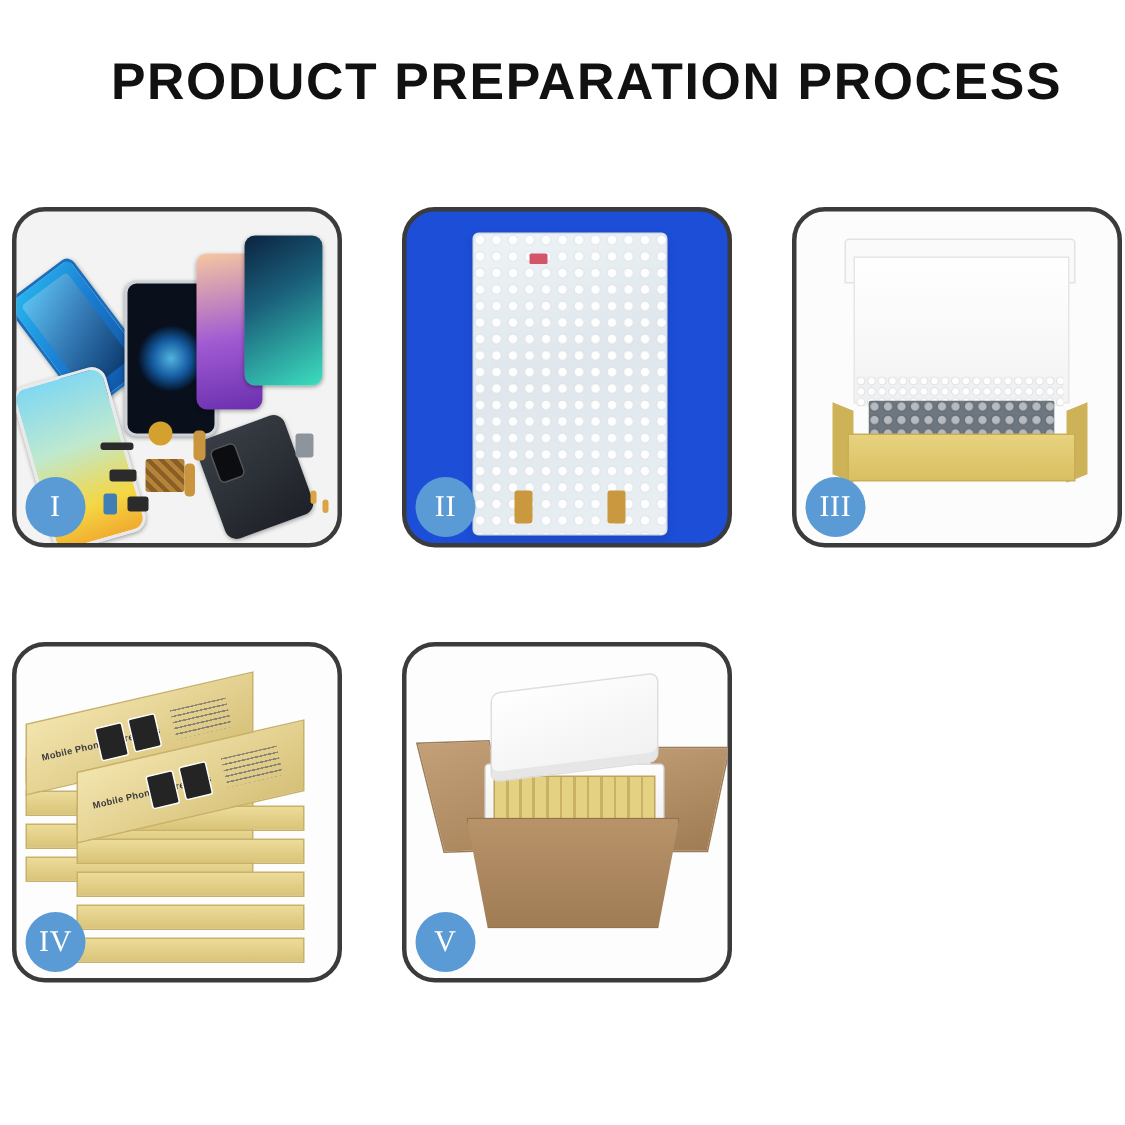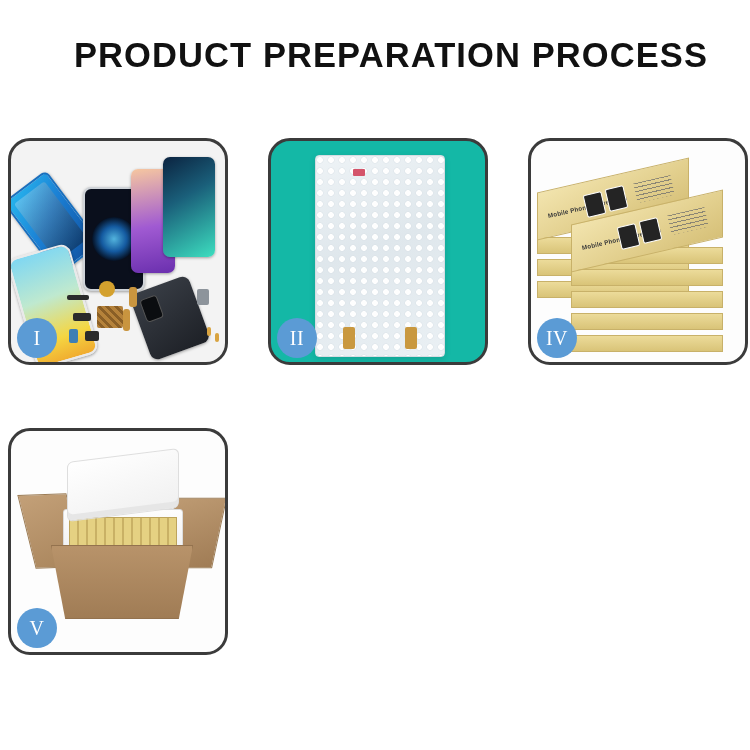--- a/index.html
+++ b/index.html
@@ -164,21 +164,21 @@
     border-radius: 2px;
   }
   .part.gold { background: #d9a441; }
   .part.chip {
     background: repeating-linear-gradient(45deg,#b5823a 0 3px,#8a5f26 3px 6px);
   }
   .part.circ { border-radius: 50%; background: #d4a12e; }
   .part.flex { background: #c9953f; border-radius: 3px; }
 
   
-  .p2 { background: #14b8a6; }
+  .p2 { background: #1d4ed8; }
   .bubblebag {
     position: absolute;
     left: 44px; top: 14px;
     width: 128px; height: 200px;
     background:
       radial-gradient(circle at 4px 4px, rgba(255,255,255,.95) 2.6px, rgba(214,222,228,.55) 3.2px, rgba(0,0,0,0) 4px)
       0 0 / 11px 11px,
       linear-gradient(160deg, #eef3f6 0%, #dfe7ec 45%, #eaf0f4 100%);
     border: 1px solid #d5dde2;
     border-radius: 4px;
@@ -474,20 +474,32 @@
       <div class="lcd-ic"></div>
       <div class="lcd-conn"></div>
       <div class="lcd-tab" style="left:72px;top:186px;"></div>
       <div class="lcd-tab" style="left:134px;top:186px;"></div>
       <div class="lcd-redmark"></div>
       <div class="bubblebag"></div>
     </div>
     <div class="badge">II</div>
   </div>
 
+  <div class="panel p3">
+    <div class="panel-inner">
+      <div class="box3-lid"></div>
+      <div class="box3-foam"></div>
+      <div class="box3-foamtex"></div>
+      <div class="box3-bubble"></div>
+      <div class="box3-flapL"></div>
+      <div class="box3-flapR"></div>
+      <div class="box3-front"></div>
+    </div>
+    <div class="badge">III</div>
+  </div>
 
   <div class="panel p4">
     <div class="panel-inner stack">
 
       <div class="kbox" style="left:6px;top:74px;"></div>
       <div class="kbox" style="left:6px;top:96px;"></div>
       <div class="kbox" style="left:6px;top:118px;"></div>
       <div class="kbox" style="left:6px;top:140px;"></div>
       <div class="klid" style="left:6px;top:34px;"></div>
       <div class="klabel" style="left:16px;top:62px;">Mobile Phone Spare Parts</div>

